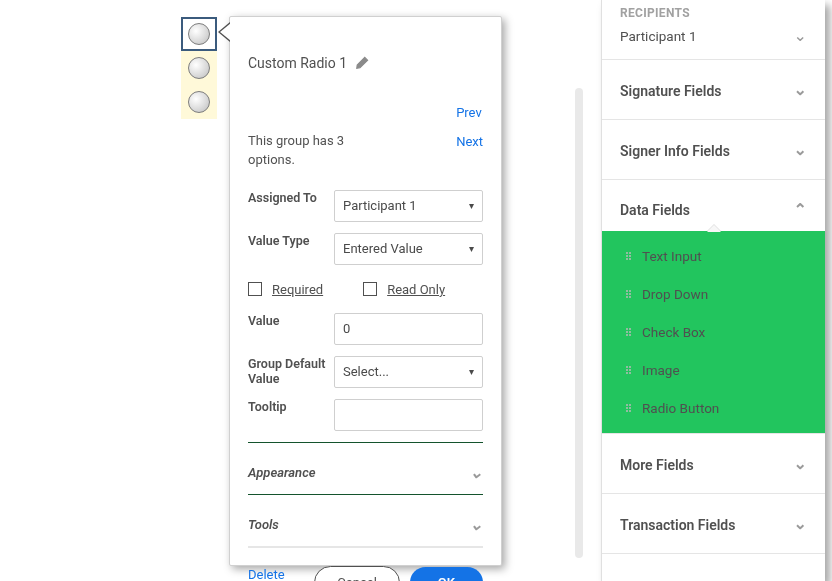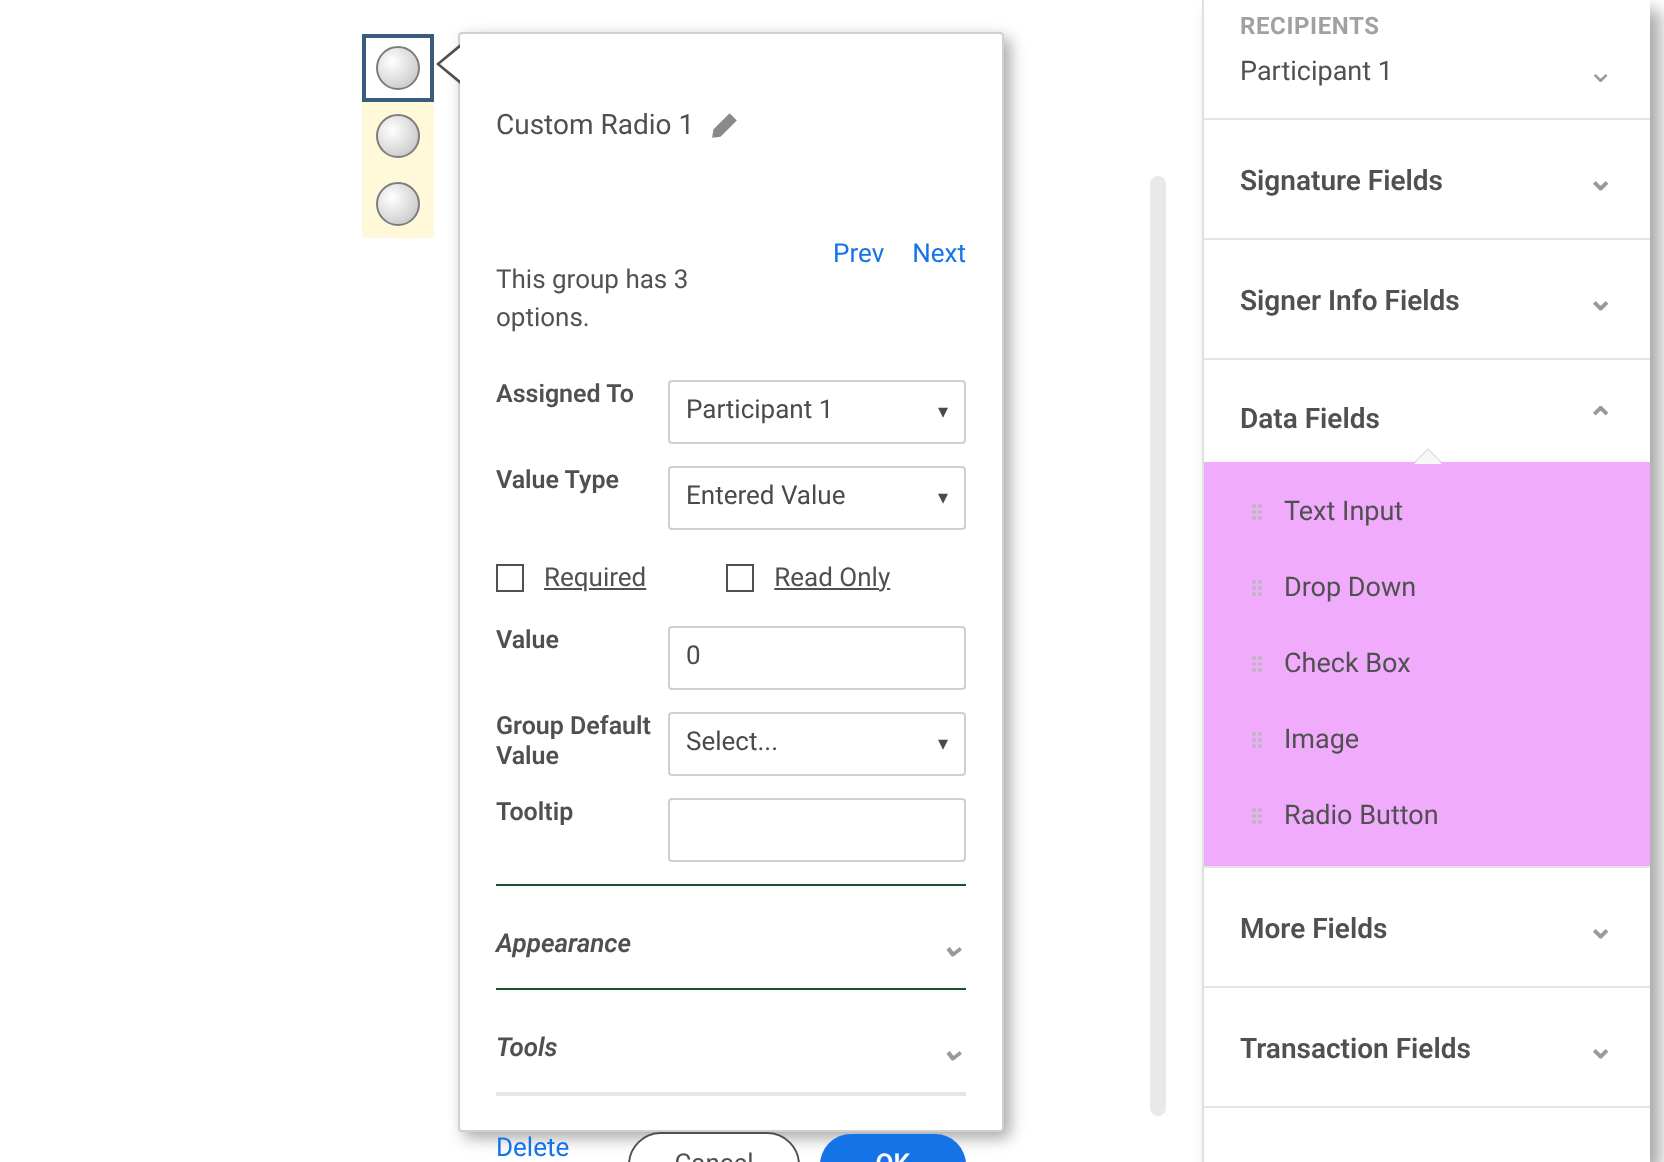--- a/index.html
+++ b/index.html
@@ -110,20 +110,21 @@
     .info-text {
       font-size: 13px;
       color: #525252;
       line-height: 1.45;
       max-width: 110px;
       margin-top: 47px;
     }
     .prev-next {
       display: flex;
       gap: 14px;
+      flex-direction: column;
     }
     .link-btn {
       color: #1473e6;
       font-size: 13px;
       cursor: pointer;
     }
     
     .form-row {
       display: flex;
       align-items: flex-start;
@@ -308,21 +309,21 @@
       left: 50%;
       transform: translateX(-50%);
       width: 0;
       height: 0;
       border-left: 7px solid transparent;
       border-right: 7px solid transparent;
       border-bottom: 7px solid #f7f7f7;
       filter: drop-shadow(0 -1px 0 #e0e0e0);
     }
     .sidebar-items {
-      background: #f0abfc;
+      background: #22c55e;
       padding: 6px 0;
     }
     .sidebar-item {
       display: flex;
       align-items: center;
       gap: 10px;
       padding: 11px 18px 11px 24px;
       font-size: 13.5px;
       color: #505050;
       cursor: pointer;

